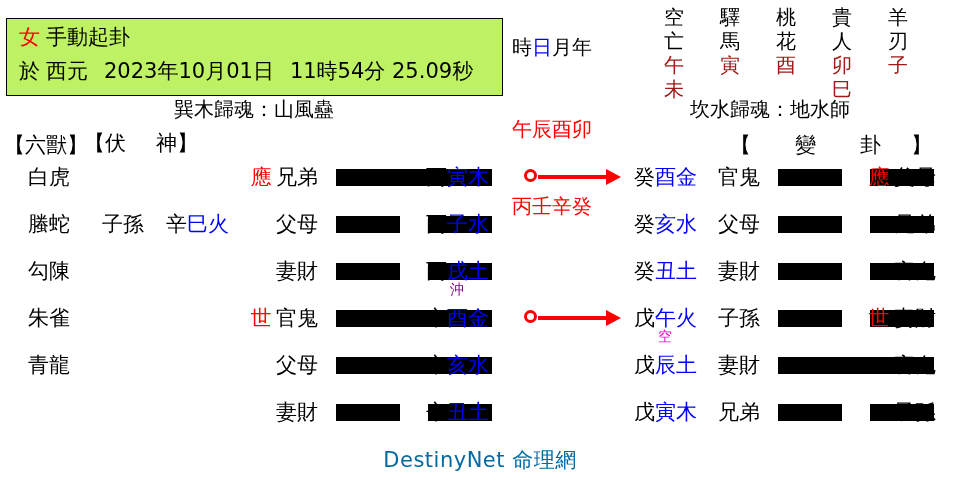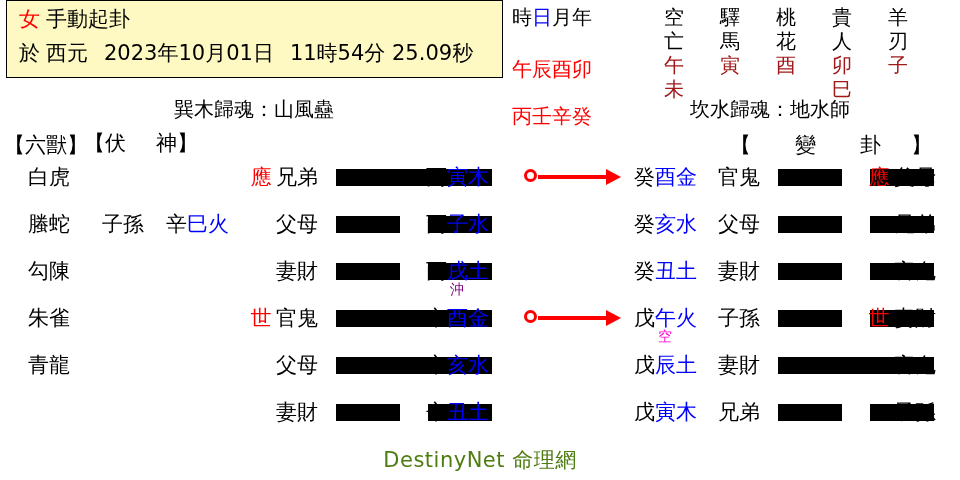--- a/index.html
+++ b/index.html
@@ -18,42 +18,42 @@
   }
 
   
   .c-red    { color: #ff0000; }
   .c-blue   { color: #0000ff; }
   .c-black  { color: #000000; }
 
   
   .hdr-box {
     position: absolute;
-    left: 6px; top: 0;
+    left: 6px; top: 18px;
     width: 497px; height: 78px;
     border: 1px solid #000;
-    background: #fef9c3;
+    background: #bef264;
   }
   .hdr-line1 {
     position: absolute; left: 12px; top: 4px;
     font-size: 21px; line-height: 28px; white-space: nowrap;
   }
   .hdr-line2 {
     position: absolute; left: 12px; top: 38px;
     font-size: 21px; line-height: 28px; white-space: nowrap;
   }
   .sp-s { display: inline-block; width: 6px; }
   .sp-m { display: inline-block; width: 16px; }
 
   
   .pillars {
     position: absolute; left: 512px; top: 6px;
     font-size: 20px; line-height: 23px; white-space: nowrap;
   }
-  .pillars .row { letter-spacing: 0px; }
+  .pillars .row { letter-spacing: 0px; margin-top: 30px; }
   .pillars .gap { height: 5px; }
 
   
   .shensha {
     position: absolute; left: 655px; top: 5px;
     display: flex; gap: 18px;
   }
   .ss-col {
     width: 38px; text-align: center;
     font-size: 20px; line-height: 24px;
@@ -152,21 +152,21 @@
   .annot {
     position: absolute;
     left: 24px; top: 30px;
     font-size: 14px; line-height: 14px;
   }
 
   
   .watermark {
     position: absolute; left: 0; top: 446px;
     width: 960px; text-align: center;
-    font-size: 21px; color: #4d7c0f;
+    font-size: 21px; color: #0369a1;
     letter-spacing: 0.5px;
   }
 </style>
 </head>
 <body>
 
 <div id="page">
 
   <div class="hdr-box">
     <div class="hdr-line1">

